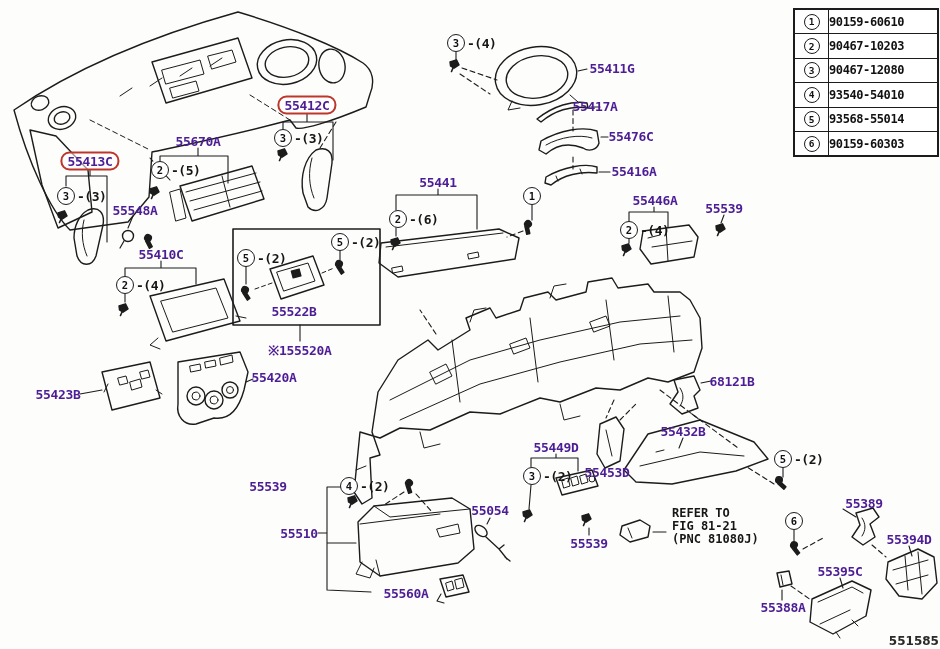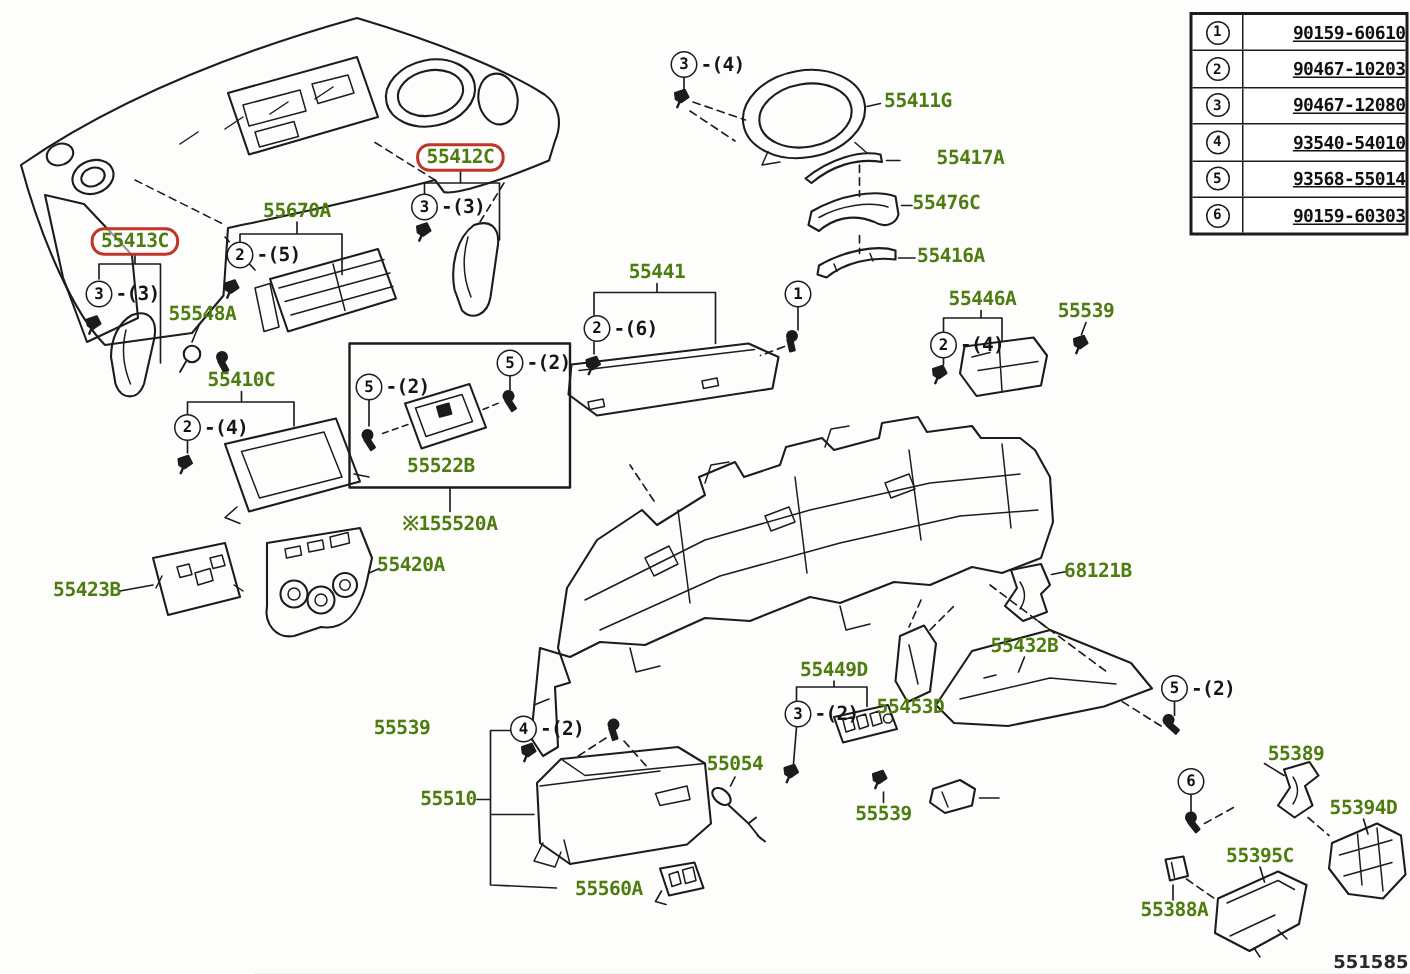--- a/index.html
+++ b/index.html
@@ -1,38 +1,38 @@
 <!DOCTYPE html>
 <html style="--hl: #bd3629; --bg: #fdfdfc;"><head>
 <meta charset="utf-8">
 <style>
   html,body{margin:0;padding:0;background:#e8e8e8;}
   .stage{position:relative;width:940px;height:649px;background:var(--bg,#fdfdfc);overflow:hidden;
          font-family:"DejaVu Sans Mono",monospace;}
   svg.art{position:absolute;left:0;top:0;}
   .lbl{position:absolute;transform:translate(-50%,-50%);font:700 13px "DejaVu Sans Mono",monospace;
-       letter-spacing:-0.3px;color:#4d7c0f;white-space:nowrap;line-height:1;}
+       letter-spacing:-0.3px;color:#4c1d95;white-space:nowrap;line-height:1;}
   .lbl.hl{border:2.4px solid var(--hl,#bd3629);border-radius:9px;padding:1px 5px;background:rgba(255,255,255,.55);text-align:center;}
   .figcode{position:absolute;transform:translate(-50%,-50%);font:600 12px "DejaVu Sans",sans-serif;
            color:#2a2a2a;letter-spacing:0;}
   .callout{position:absolute;display:flex;align-items:center;transform:translate(-9px,-9px);white-space:nowrap;}
   .cnum{width:16px;height:16px;border:1.6px solid #1c1c1c;border-radius:50%;display:flex;align-items:center;
         justify-content:center;font:700 10.5px "DejaVu Sans Mono",monospace;background:#fff;color:#111;}
   .cqty{font:700 13px "DejaVu Sans Mono",monospace;margin-left:2px;letter-spacing:-0.5px;color:#161616;}
   .cqty:empty{display:none;}
   .note-jp{position:absolute;font:700 12.5px "DejaVu Sans Mono",monospace;color:#161616;white-space:nowrap;}
   .refer{position:absolute;font:700 12px "DejaVu Sans Mono",monospace;color:#161616;line-height:1.08;white-space:nowrap;}
   .ftable{position:absolute;border:2px solid #1c1c1c;background:#fff;width:142px;}
   .frow{display:flex;border-bottom:1.5px solid #1c1c1c;height:23.4px;align-items:center;}
   .frow:last-child{border-bottom:none;}
   .fnum{width:33px;align-self:stretch;display:flex;align-items:center;justify-content:center;
         border-right:1.5px solid #1c1c1c;}
   .fcirc{width:14px;height:14px;border:1.3px solid #1c1c1c;border-radius:50%;display:flex;align-items:center;
          justify-content:center;font:700 9.5px "DejaVu Sans Mono",monospace;color:#111;}
-  .fpart{flex:1;text-align:right;font:700 12px "DejaVu Sans Mono",monospace;letter-spacing:-0.4px;color:#111;text-decoration:underline;}
+  .fpart{flex:1;text-align:left;font:700 12px "DejaVu Sans Mono",monospace;letter-spacing:-0.4px;color:#111;}
 </style>
 </head>
 <body>
 
 <div class="stage">
 
 <svg class="art" width="940" height="649" viewBox="0 0 940 649">
   <defs>
     <g id="screwg">
       <circle r="3.3" fill="#1c1c1c"></circle>
@@ -241,21 +241,21 @@
     <path d="M782,590 L782,600" stroke-width="1.1"></path>
   </g>
 </svg>
 
 <div class="lbl hl" style="left:307px;top:105px">55412C</div>
 <div class="lbl hl" style="left:90px;top:161px">55413C</div>
 <div class="lbl" style="left:198px;top:141px">55670A</div>
 <div class="lbl" style="left:135px;top:210px">55548A</div>
 <div class="lbl" style="left:161px;top:254px">55410C</div>
 <div class="lbl" style="left:612px;top:68px">55411G</div>
-<div class="lbl" style="left:647px;top:106px">55417A</div>
+<div class="lbl" style="left:595px;top:106px">55417A</div>
 <div class="lbl" style="left:631px;top:136px">55476C</div>
 <div class="lbl" style="left:634px;top:171px">55416A</div>
 <div class="lbl" style="left:438px;top:182px">55441</div>
 <div class="lbl" style="left:655px;top:200px">55446A</div>
 <div class="lbl" style="left:724px;top:208px">55539</div>
 <div class="lbl" style="left:294px;top:311px">55522B</div>
 <div class="lbl" style="left:300px;top:350px">※155520A</div>
 <div class="lbl" style="left:274px;top:377px">55420A</div>
 <div class="lbl" style="left:58px;top:394px">55423B</div>
 <div class="lbl" style="left:732px;top:381px">68121B</div>
@@ -320,20 +320,25 @@
       <span class="cqty">-(2)</span>
     </div>
 <div class="callout" style="left:783px;top:459px">
       <span class="cnum">5</span>
       <span class="cqty">-(2)</span>
     </div>
 <div class="callout" style="left:794px;top:521px">
       <span class="cnum">6</span>
     </div>
 
+<div class="refer" style="left:672px;top:507px">
+  <div>REFER TO</div>
+  <div>FIG 81-21</div>
+  <div>(PNC 81080J)</div>
+</div>
 <div class="figcode" style="left:918px;top:641px">551585F</div>
 
 <div class="ftable" style="left:793px;top:8px">
   <div class="frow">
     <span class="fnum">
           <span class="fcirc">1</span>
         </span>
     <span class="fpart">90159-60610</span>
   </div>
   <div class="frow">

